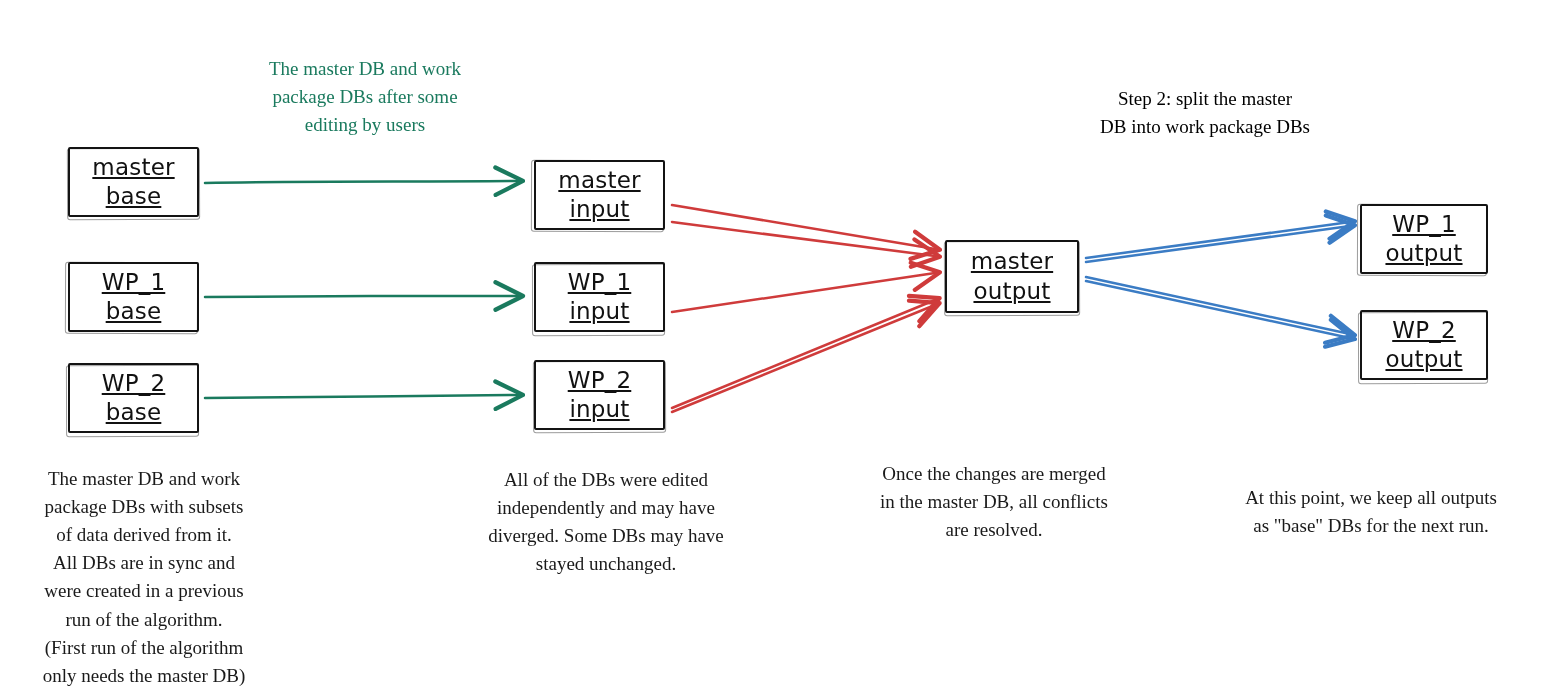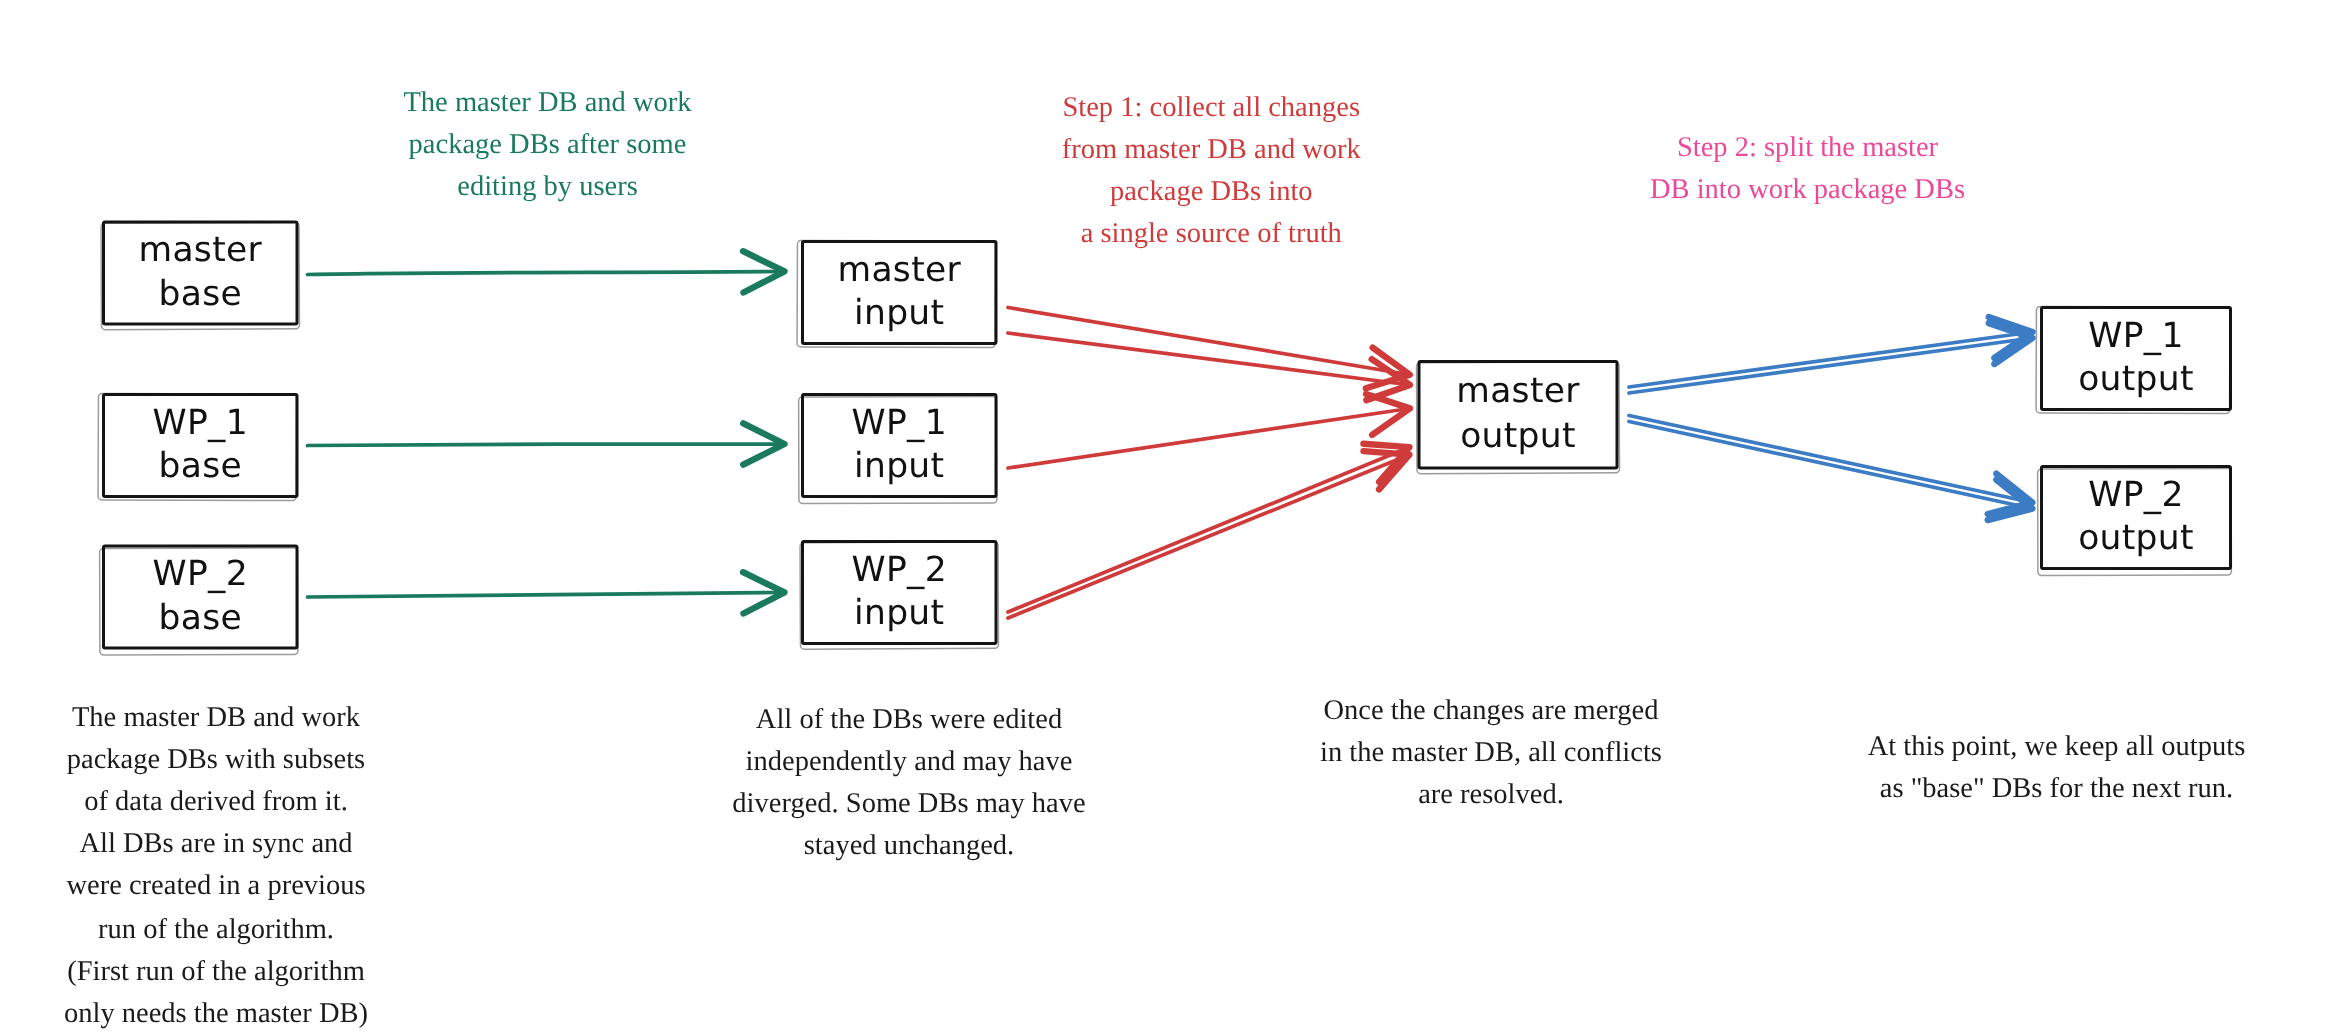--- a/index.html
+++ b/index.html
@@ -42,20 +42,21 @@
     border-radius: 2px;
     line-height: 1.18;
   }
   .node .l1, .node .l2 {
     display: block;
     white-space: nowrap;
     font-family: "DejaVu Sans", sans-serif;
     font-size: 23px;
     letter-spacing: 0.2px;
     color: #111111;
+    text-decoration: underline;
   }
   .node .l1 { margin-bottom: 2px; }
 
   
   .node::after {
     content: "";
     position: absolute;
     left: -4px; top: -2px; right: -2px; bottom: -4px;
     border: 1.6px solid rgba(20,20,20,0.42);
     border-radius: 3px;
@@ -69,21 +70,21 @@
   .note {
     position: absolute;
     white-space: pre-line;
     font-family: Liberation Serif, serif;
     font-size: 19px;
     line-height: 1.48;
     text-align: center;
   }
   .note.green { color: #1a7a5e; }
   .note.red   { color: #cf3b3b; }
-  .note.blue  { color: #ec4899; }
+  .note.blue  { color: #000000; }
   .note.black { color: #1a1a1a; }
 </style>
 </head>
 <body>
 
 <div id="canvas">
 
   <svg class="layer" viewBox="0 0 1552 689" width="1552" height="689" xmlns="http://www.w3.org/2000/svg">
     <defs>
       <marker id="ah-green" markerWidth="13" markerHeight="13" refX="10" refY="6.5" orient="auto" markerUnits="strokeWidth">
@@ -156,24 +157,20 @@
   </div>
   <div class="node skew-c" style="left:1360px; top:310px; width:128px; height:70px;">
     <span class="l1">WP_2</span>
     <span class="l2">output</span>
   </div>
 
   <div class="note green" style="left:205px; top:55px; width:320px;">The master DB and work
 package DBs after some
 editing by users</div>
 
-  <div class="note red" style="left:655px; top:58px; width:305px;">Step 1: collect all changes
-from master DB and work
-package DBs into
-a single source of truth</div>
 
   <div class="note blue" style="left:1045px; top:85px; width:320px;">Step 2: split the master
 DB into work package DBs</div>
 
   <div class="note black" style="left:4px; top:465px; width:280px;">The master DB and work
 package DBs with subsets
 of data derived from it.
 All DBs are in sync and
 were created in a previous
 run of the algorithm.

